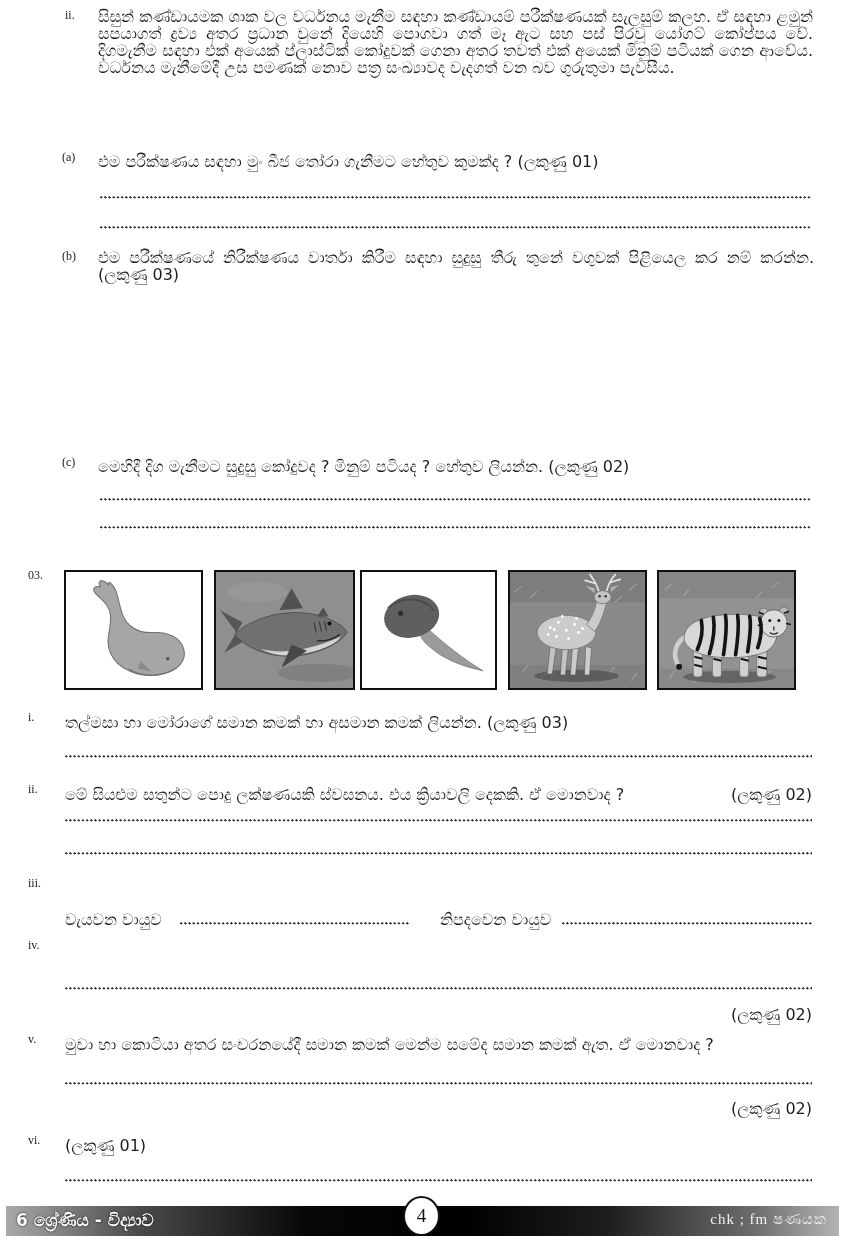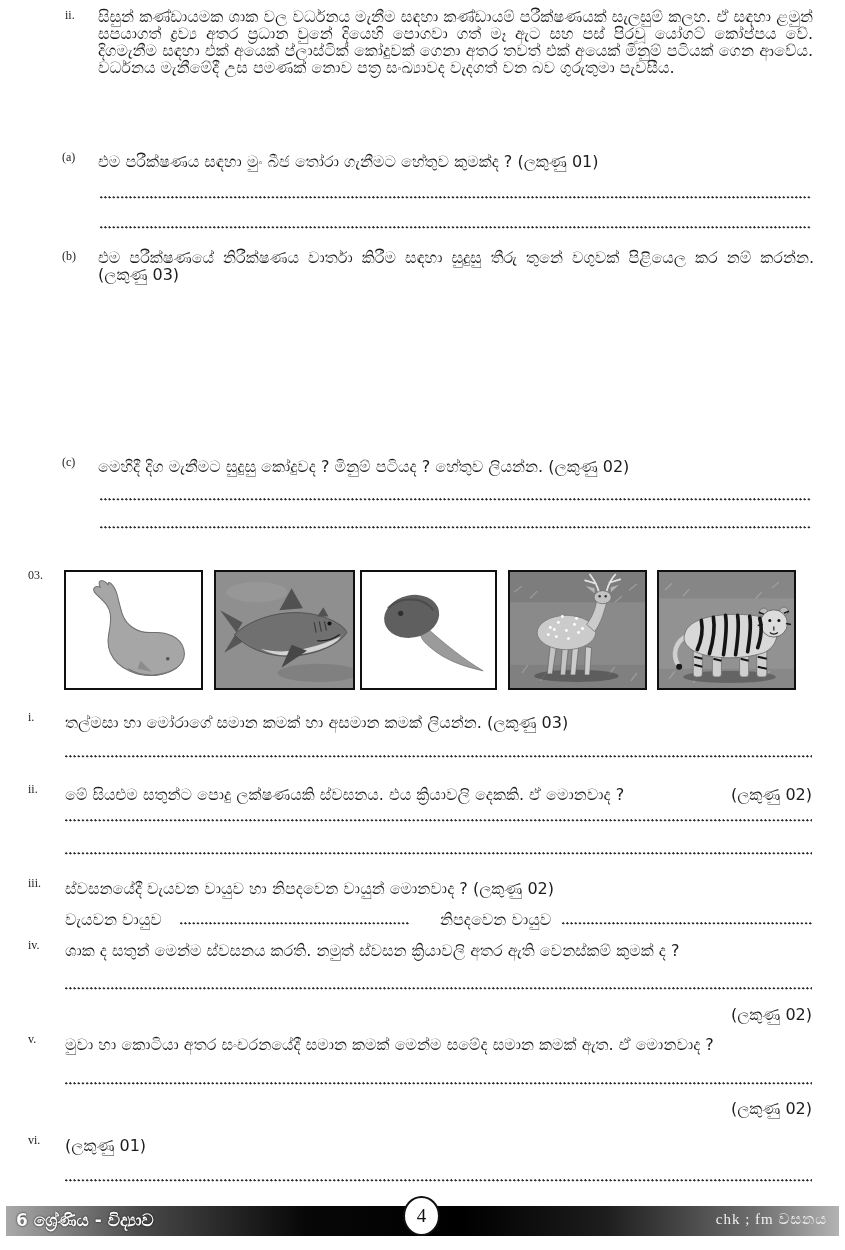--- a/index.html
+++ b/index.html
@@ -191,47 +191,45 @@
 
   <div class="abs qnum" style="left:28px; top:782px;">ii.</div>
   <div class="abs row spread" style="left:65px; top:783px; width:747px; line-height:24px;">
     <span>මේ සියළුම සතුන්ට පොදු ලක්ෂණයකි ස්වසනය. එය ක්‍රියාවලි දෙකකි. ඒ මොනවාද ?</span>
     <span class="marks">(ලකුණු 02)</span>
   </div>
   <div class="dots" style="left:65px; top:819px; width:747px;"></div>
   <div class="dots" style="left:65px; top:852px; width:747px;"></div>
 
   <div class="abs qnum" style="left:28px; top:876px;">iii.</div>
-  <div class="abs" style="left:65px; top:877px; width:747px; line-height:24px;"><span>ස්වසනයේදී වැයවන වායුව හා නිපදවෙන වායුන් මොනවාද ?</span> <span class="marks">(ලකුණු 02)</span></div>
   <div class="abs" style="left:65px; top:908px; width:747px; line-height:24px;">
     <span>වැයවන වායුව</span>
   </div>
   <div class="dots" style="left:180px; top:922px; width:230px;"></div>
   <div class="abs" style="left:440px; top:908px; line-height:24px;">
     <span>නිපදවෙන වායුව</span>
   </div>
   <div class="dots" style="left:562px; top:922px; width:250px;"></div>
 
   <div class="abs qnum" style="left:28px; top:938px;">iv.</div>
-  <div class="abs" style="left:65px; top:939px; width:747px; line-height:24px;">ශාක ද සතුන් මෙන්ම ස්වසනය කරති. නමුත් ස්වසන ක්‍රියාවලි අතර ඇති වෙනස්කම් කුමක් ද ?</div>
   <div class="dots" style="left:65px; top:987px; width:747px;"></div>
   <div class="abs" style="left:65px; top:1003px; width:747px; text-align:right; line-height:24px;">(ලකුණු 02)</div>
 
   <div class="abs qnum" style="left:28px; top:1032px;">v.</div>
   <div class="abs" style="left:65px; top:1033px; width:747px; line-height:24px;">මුවා හා කොටියා අතර සංචරනයේදී සමාන කමක් මෙන්ම සමේද සමාන කමක් ඇත. ඒ මොනවාද ?</div>
   <div class="dots" style="left:65px; top:1082px; width:747px;"></div>
   <div class="abs" style="left:65px; top:1097px; width:747px; text-align:right; line-height:24px;">(ලකුණු 02)</div>
 
   <div class="abs qnum" style="left:28px; top:1133px;">vi.</div>
   <div class="abs row spread" style="left:65px; top:1134px; width:747px; line-height:24px;">
     <span class="marks">(ලකුණු 01)</span>
   </div>
   <div class="dots" style="left:65px; top:1179px; width:747px;"></div>
 
   <div class="footer-bar">
     <div class="footer-left">6 ශ්‍රේණිය - විද්‍යාව</div>
     <div class="page-circle">
       <span>4</span>
     </div>
-    <div class="footer-right">chk ;  fm වසනය</div>
+    <div class="footer-right">chk ;  fm ෂණයක</div>
   </div>
 
 </div>
 
 </body></html>

